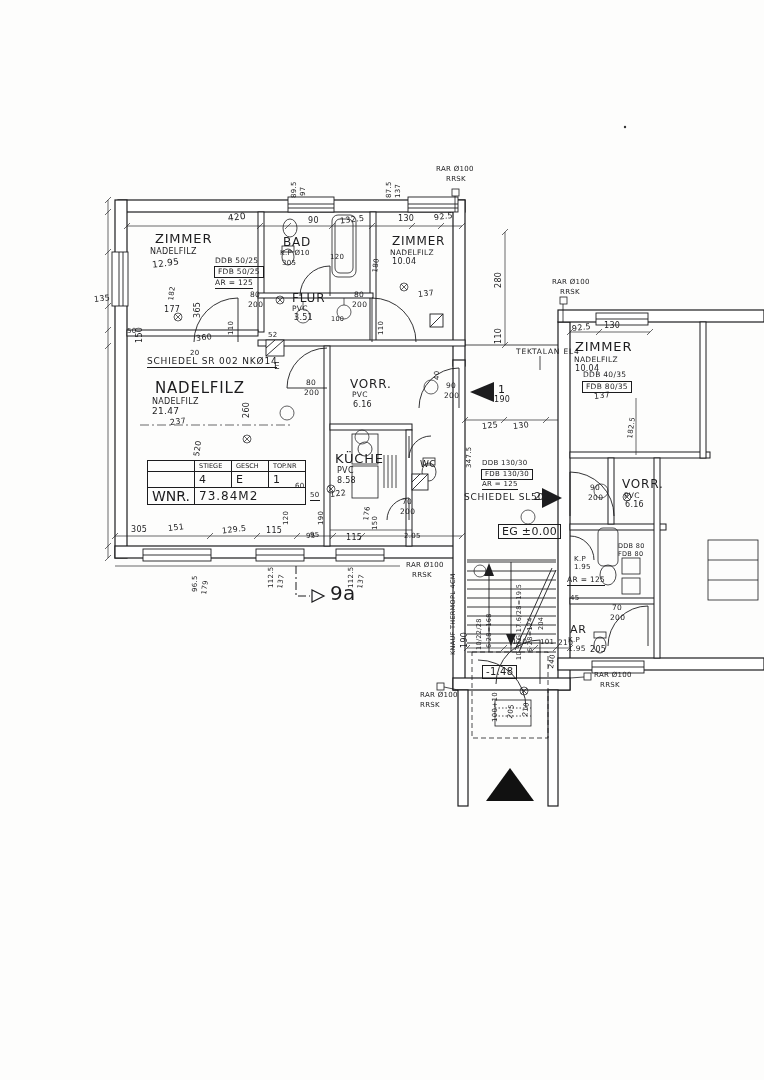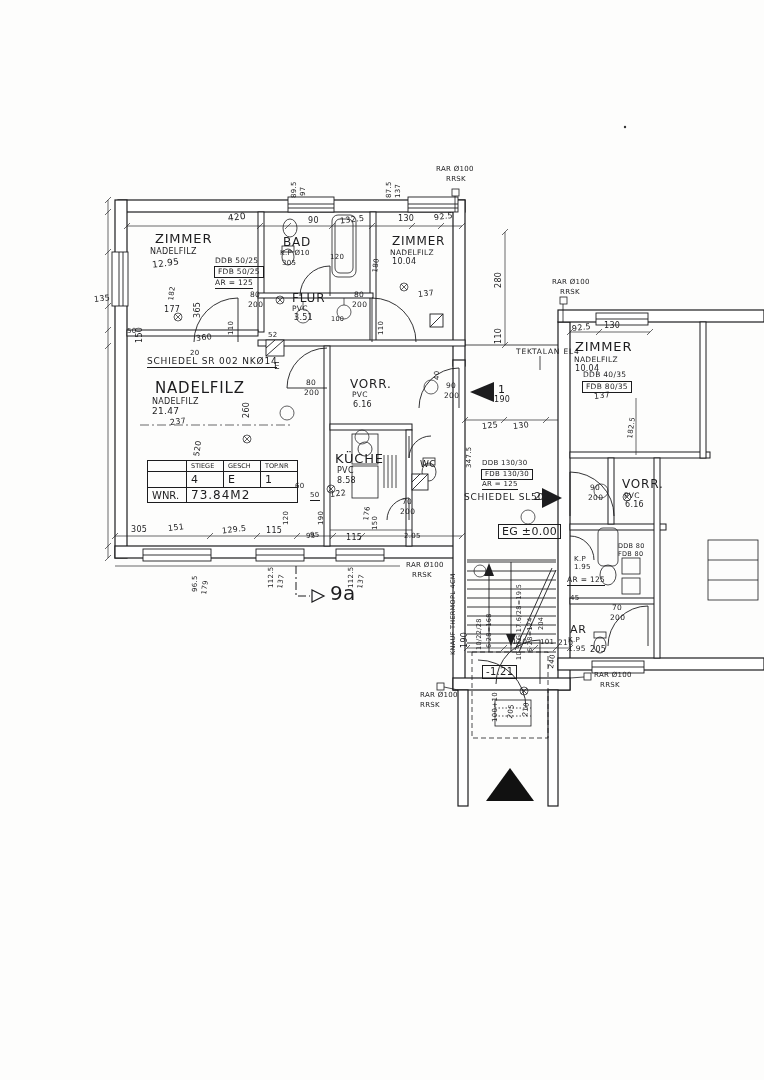--- a/index.html
+++ b/index.html
@@ -13,21 +13,21 @@
   .v{transform:rotate(-90deg);transform-origin:left top;}
   .vt{transform:rotate(-82deg);transform-origin:left top;}
   .tilt{transform:rotate(-7deg);}
   .box{border:1.1px solid #1c1c1e;padding:1px 3px;}
   .ul{border-bottom:1px solid #1c1c1e;padding-bottom:1px;}
   .cond{letter-spacing:.8px;}
   #info-table{position:absolute;left:147px;top:460px;border-collapse:collapse;}
   #info-table td{border:1.2px solid #1c1c1e;text-align:left;padding:0 4px;margin-left:11px;}
   .th{font-size:6.5px;height:10px;}
   .tv{font-size:11px;height:15px;width:28px;}
-  .tw{font-size:10px;width:30px;}
+  .tw{font-size:14px;width:30px;}
   .ta{font-size:12px;letter-spacing:1px;}
 </style>
 </head>
 <body>
 
 <div id="sheet">
 
 <svg width="764" height="1080" viewBox="0 0 764 1080">
   <g fill="#ffffff" stroke="#1d1d1f" stroke-width="1.2">
     <rect x="118" y="200" width="347" height="12"></rect>
@@ -287,21 +287,21 @@
 <span class="lbl fs7" style="left:574px;top:564px">1.95</span>
 <span class="lbl fs75 ul" style="left:567px;top:576px">AR = 125</span>
 
 <span class="lbl fs9 ul cond" style="left:147px;top:357px">SCHIEDEL SR 002 NKØ14</span>
 <span class="lbl fs9 cond" style="left:464px;top:493px">SCHIEDEL SL502</span>
 <span class="lbl fs11" style="left:534px;top:491px">2</span>
 <span class="lbl fs11" style="left:498px;top:384px">1</span>
 <span class="lbl fs75 cond" style="left:516px;top:348px">TEKTALAN EL4</span>
 <span class="lbl fs6 v" style="left:450px;top:655px">KNAUF THERMOPL 4CM</span>
 <span class="lbl fs11 box" style="left:498px;top:524px">EG ±0.00</span>
-<span class="lbl fs10 box" style="left:482px;top:665px">-1.21</span>
+<span class="lbl fs10 box" style="left:482px;top:665px">-1.48</span>
 <span class="lbl fs20" style="left:330px;top:583px">9a</span>
 <span class="lbl fs9" style="left:274px;top:362px">E</span>
 
 <span class="lbl fs7" style="left:436px;top:166px">RAR Ø100</span>
 <span class="lbl fs7" style="left:446px;top:176px">RRSK</span>
 <span class="lbl fs7" style="left:552px;top:279px">RAR Ø100</span>
 <span class="lbl fs7" style="left:560px;top:289px">RRSK</span>
 <span class="lbl fs7" style="left:406px;top:562px">RAR Ø100</span>
 <span class="lbl fs7" style="left:412px;top:572px">RRSK</span>
 <span class="lbl fs7" style="left:420px;top:692px">RAR Ø100</span>

